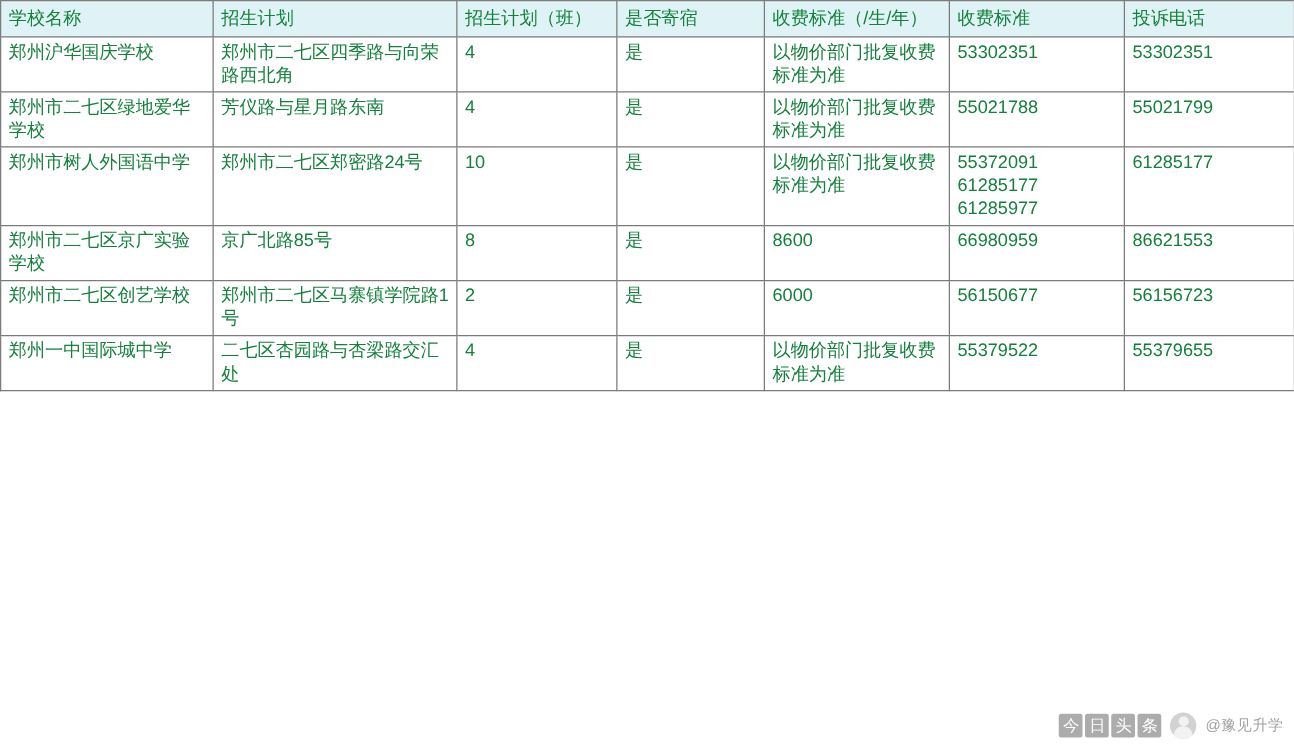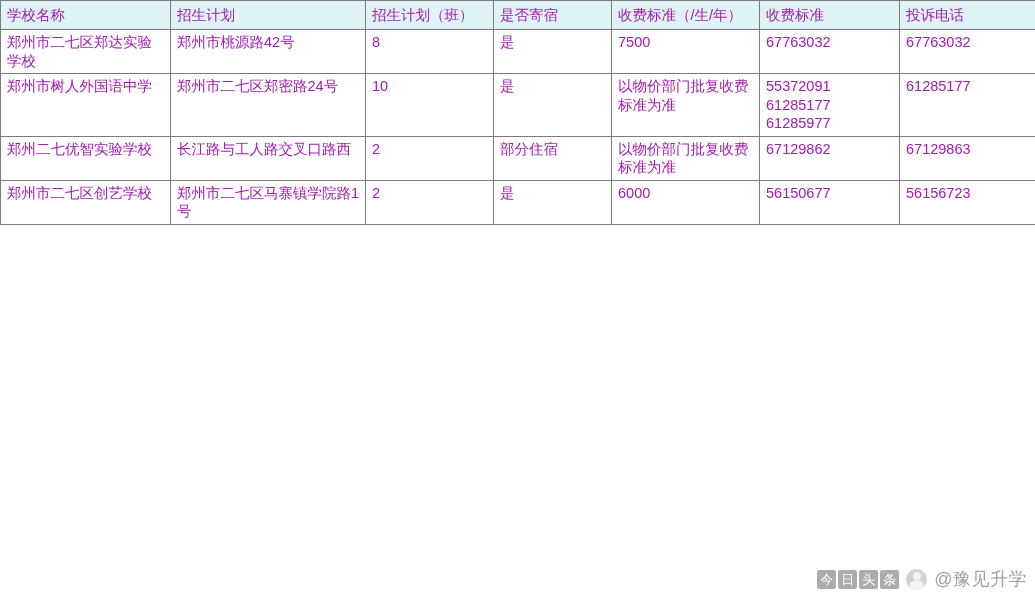--- a/index.html
+++ b/index.html
@@ -17,21 +17,21 @@
   #sheet {
     width: 1035px;
     height: 597px;
     position: relative;
   }
   table.grid {
     border-collapse: collapse;
     table-layout: fixed;
     width: 1035px;
     font-size: 14.5px;
-    color: #a21caf;
+    color: #15803d;
   }
   table.grid td, table.grid th {
     border: 1px solid #7b7b7b;
     padding: 3px 5px 3px 6px;
     vertical-align: top;
     line-height: 1.28;
     font-weight: normal;
     text-align: left;
     word-break: break-all;
     background: #ffffff;
@@ -103,21 +103,21 @@
     content: "";
     position: absolute;
     left: 6.5px;
     top: 3px;
     width: 8px;
     height: 8px;
     border-radius: 50%;
     background: #f0f0f0;
   }
   #watermark .wm-text {
-    font-size: 18px;
+    font-size: 12px;
     color: #8d8d8d;
     font-family: "Liberation Sans", sans-serif;
     letter-spacing: 0.5px;
   }
 </style>
 </head>
 <body>
 
 <div id="sheet">
   <table class="grid">
@@ -136,56 +136,74 @@
         <td>招生计划</td>
         <td>招生计划（班）</td>
         <td>是否寄宿</td>
         <td>收费标准（/生/年）</td>
         <td>收费标准</td>
         <td>投诉电话</td>
       </tr>
     </thead>
     <tbody>
       <tr>
-        <td>郑州市二七区郑达实验学校</td>
-        <td>郑州市桃源路42号</td>
-        <td class="plan-cell">8</td>
-        <td class="board-cell">是</td>
-        <td>7500</td>
-        <td>67763032</td>
-        <td>67763032</td>
+        <td>郑州沪华国庆学校</td>
+        <td>郑州市二七区四季路与向荣路西北角</td>
+        <td class="plan-cell">4</td>
+        <td class="board-cell">是</td>
+        <td>以物价部门批复收费标准为准</td>
+        <td>53302351</td>
+        <td>53302351</td>
+      </tr>
+      <tr>
+        <td>郑州市二七区绿地爱华学校</td>
+        <td>芳仪路与星月路东南</td>
+        <td class="plan-cell">4</td>
+        <td class="board-cell">是</td>
+        <td>以物价部门批复收费标准为准</td>
+        <td>55021788</td>
+        <td>55021799</td>
       </tr>
       <tr>
         <td>郑州市树人外国语中学</td>
         <td>郑州市二七区郑密路24号</td>
         <td class="plan-cell">10</td>
         <td class="board-cell">是</td>
         <td>以物价部门批复收费标准为准</td>
         <td style="white-space: pre-line;">55372091
 61285177
 61285977</td>
         <td>61285177</td>
       </tr>
       <tr>
-        <td>郑州二七优智实验学校</td>
-        <td>长江路与工人路交叉口路西</td>
-        <td class="plan-cell">2</td>
-        <td class="board-cell">部分住宿</td>
-        <td>以物价部门批复收费标准为准</td>
-        <td>67129862</td>
-        <td>67129863</td>
+        <td>郑州市二七区京广实验学校</td>
+        <td>京广北路85号</td>
+        <td class="plan-cell">8</td>
+        <td class="board-cell">是</td>
+        <td>8600</td>
+        <td>66980959</td>
+        <td>86621553</td>
       </tr>
       <tr>
         <td>郑州市二七区创艺学校</td>
         <td>郑州市二七区马寨镇学院路1号</td>
         <td class="plan-cell">2</td>
         <td class="board-cell">是</td>
         <td>6000</td>
         <td>56150677</td>
         <td>56156723</td>
+      </tr>
+      <tr>
+        <td>郑州一中国际城中学</td>
+        <td>二七区杏园路与杏梁路交汇处</td>
+        <td class="plan-cell">4</td>
+        <td class="board-cell">是</td>
+        <td>以物价部门批复收费标准为准</td>
+        <td>55379522</td>
+        <td>55379655</td>
       </tr>
     </tbody>
   </table>
 
   <div id="watermark">
     <div class="tt">
       <span class="ch">今</span>
       <span class="ch">日</span>
       <span class="ch">头</span>
       <span class="ch">条</span>

